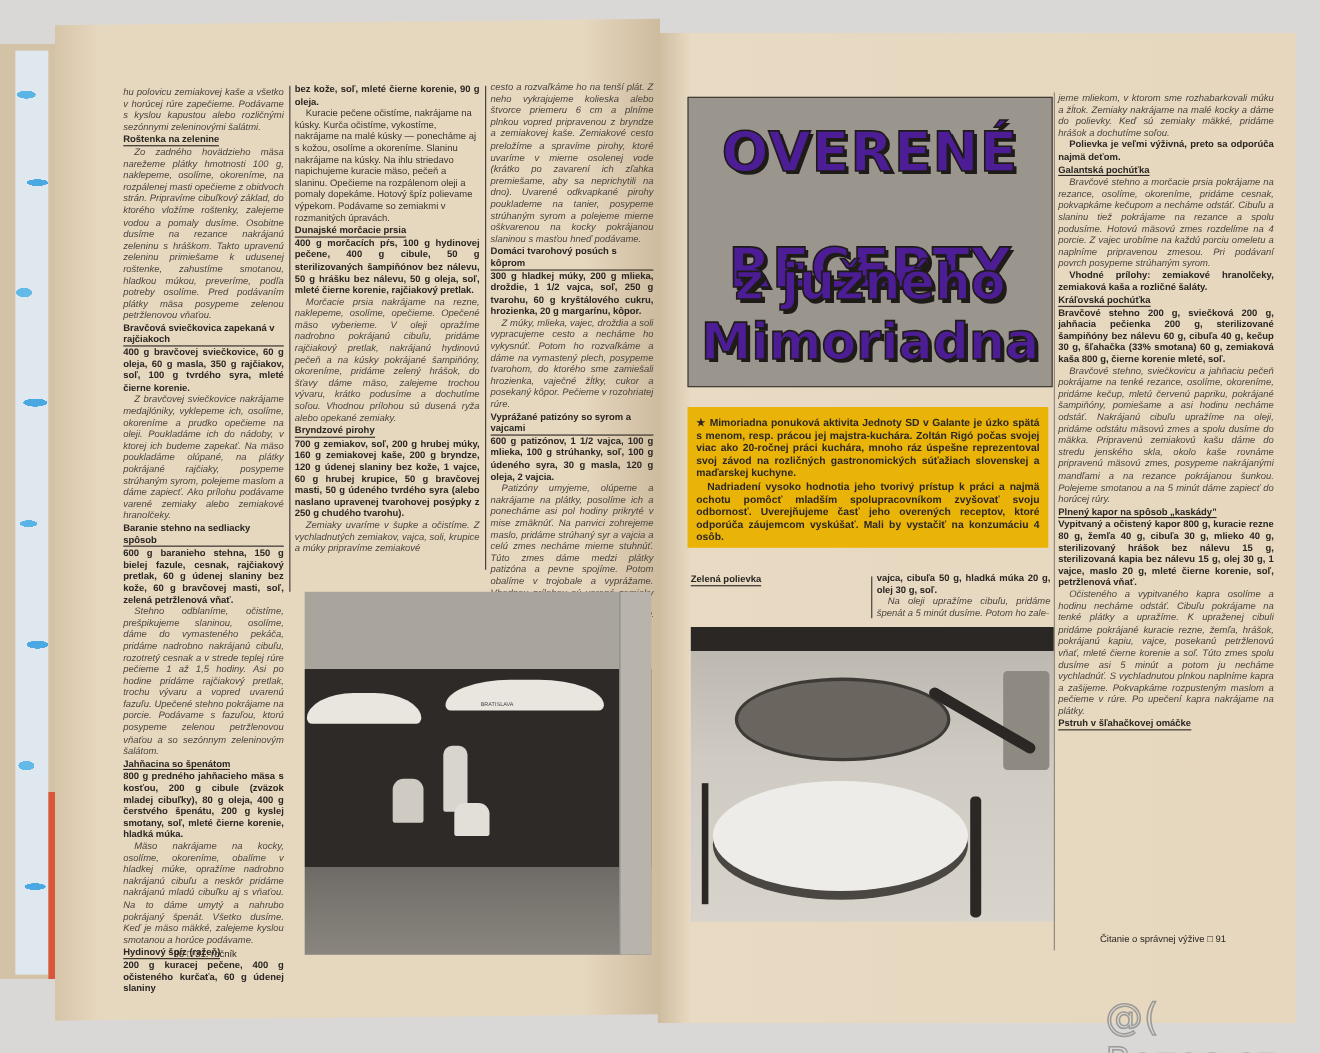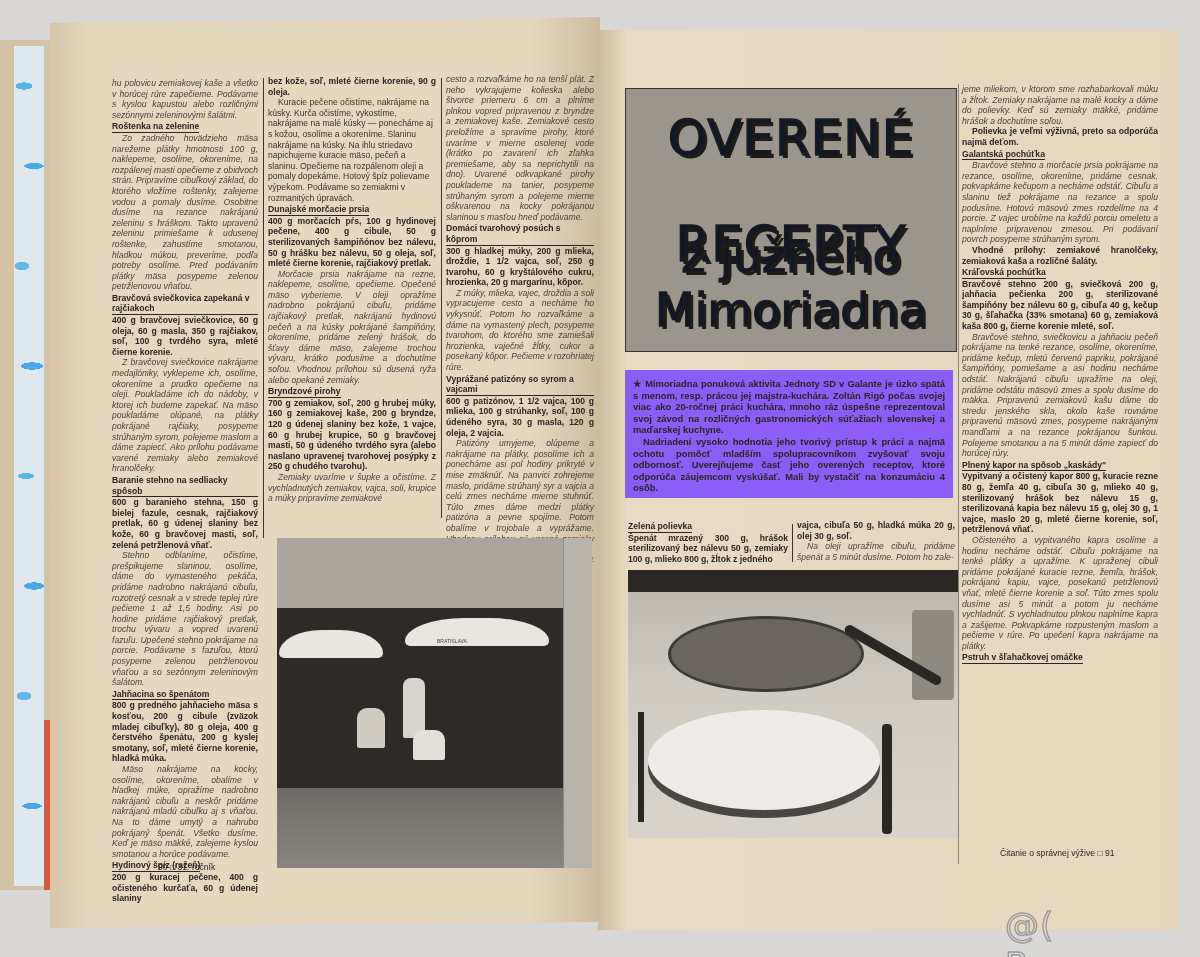--- a/index.html
+++ b/index.html
@@ -28,22 +28,22 @@
   .photo{position:absolute;overflow:hidden;}
   .cafe{left:277px;top:538px;width:315px;height:330px;background:
     linear-gradient(180deg,#a9a49c 0,#a9a49c 70px,#2e2a27 70px,#2e2a27 250px,#6e6a65 250px,#8a867f 330px);}
   .umb{position:absolute;height:28px;border-radius:50% 50% 6px 6px/100% 100% 6px 6px;background:#e9e6e0;}
   .pillar{position:absolute;right:0;top:0;width:28px;height:330px;background:#b8b3ab;border-left:1px solid #888;}
   .food{left:628px;top:570px;width:330px;height:268px;background:linear-gradient(180deg,#2a2725 0,#2a2725 22px,#bdb8b0 22px,#cfcbc3 120px,#d8d4cc 268px);}
   .plate{position:absolute;left:20px;top:140px;width:232px;height:100px;border-radius:50%;background:#eeece8;box-shadow:0 8px 0 #4a4642;}
   .dish{position:absolute;left:40px;top:46px;width:190px;height:70px;border-radius:50%;background:#6a655e;border:3px solid #3e3a36;}
   .glass{position:absolute;right:4px;top:40px;width:42px;height:90px;background:#8e8a82;border-radius:4px;}
   .title-box{position:absolute;left:625px;top:88px;width:330px;height:262px;background:#9a958d;border:1px solid #3a342e;}
-  .title-box .t{position:absolute;left:0;width:100%;text-align:center;font-family:"DejaVu Sans",sans-serif;font-weight:normal;color:#0f172a;-webkit-text-stroke:1.5px #1e1b18;text-shadow:3px 3px 0 #1e1b18;letter-spacing:1px;}
-  .intro{position:absolute;left:625px;top:370px;width:328px;height:128px;background:#8b5cf6;padding:8px 8px;box-sizing:border-box;font-size:9.4px;line-height:11.6px;font-weight:bold;color:#2a2622;text-align:justify;}
+  .title-box .t{position:absolute;left:0;width:100%;text-align:center;font-family:"DejaVu Sans",sans-serif;font-weight:bold;color:#4c1d95;-webkit-text-stroke:1.5px #1e1b18;text-shadow:3px 3px 0 #1e1b18;letter-spacing:1px;}
+  .intro{position:absolute;left:625px;top:370px;width:328px;height:128px;background:#eab308;padding:8px 8px;box-sizing:border-box;font-size:9.4px;line-height:11.6px;font-weight:bold;color:#2a2622;text-align:justify;}
   .intro p{margin:0;}
   .indent{text-indent:10px;}
   .folio{position:absolute;font-size:8.6px;}
   .watermark{position:absolute;left:1005px;top:905px;font-family:"DejaVu Sans",sans-serif;font-size:34px;color:transparent;-webkit-text-stroke:1.4px #9b9b9b;letter-spacing:1px;}
 </style>
 </head>
 <body>
 
 <div class="backcover"></div>
 <div class="marble"></div>
@@ -119,21 +119,20 @@
   <div class="t" style="top:194px;font-size:46px;letter-spacing:0;">Mimoriadna</div>
 </div>
 
 <div class="intro">
   <p><span>★</span> <span>Mimoriadna ponuková aktivita Jednoty SD v Galante je úzko spätá s menom, resp. prácou jej majstra-kuchára. Zoltán Rigó počas svojej viac ako 20-ročnej práci kuchára, mnoho ráz úspešne reprezentoval svoj závod na rozličných gastronomických súťažiach slovenskej a maďarskej kuchyne.</span></p>
   <p class="indent">Nadriadení vysoko hodnotia jeho tvorivý prístup k práci a najmä ochotu pomôcť mladším spolupracovníkom zvyšovať svoju odbornosť. Uverejňujeme časť jeho overených receptov, ktoré odporúča záujemcom vyskúšať. Mali by vystačiť na konzumáciu 4 osôb.</p>
 </div>
 
 <div class="col" style="left:628px;top:520px;width:160px;">
   <span class="hd">Zelená polievka</span>
-  <p class="ing">Špenát mrazený 300 g, hrášok sterilizovaný bez nálevu 50 g, zemiaky 100 g, mlieko 800 g, žĺtok z jedného</p>
 </div>
 <div class="vr" style="left:792px;top:524px;height:38px;"></div>
 <div class="col" style="left:797px;top:520px;width:158px;">
   <p class="ing">vajca, cibuľa 50 g, hladká múka 20 g, olej 30 g, soľ.</p>
   <p class="it indent">Na oleji upražíme cibuľu, pridáme špenát a 5 minút dusíme. Potom ho zale-</p>
 </div>
 
 <div class="photo food">
   <div class="dish"></div>
   <div class="plate"></div>

